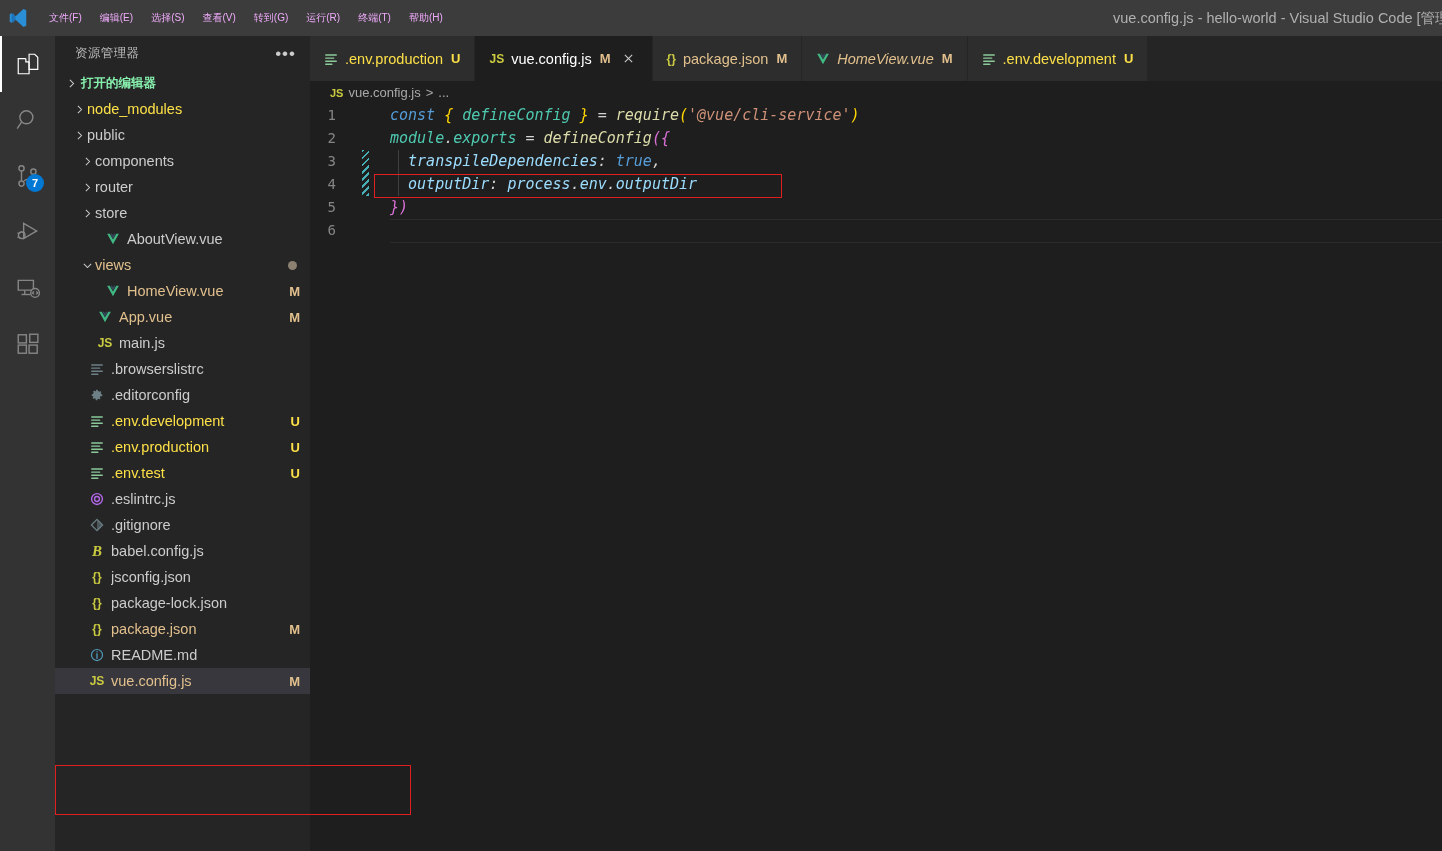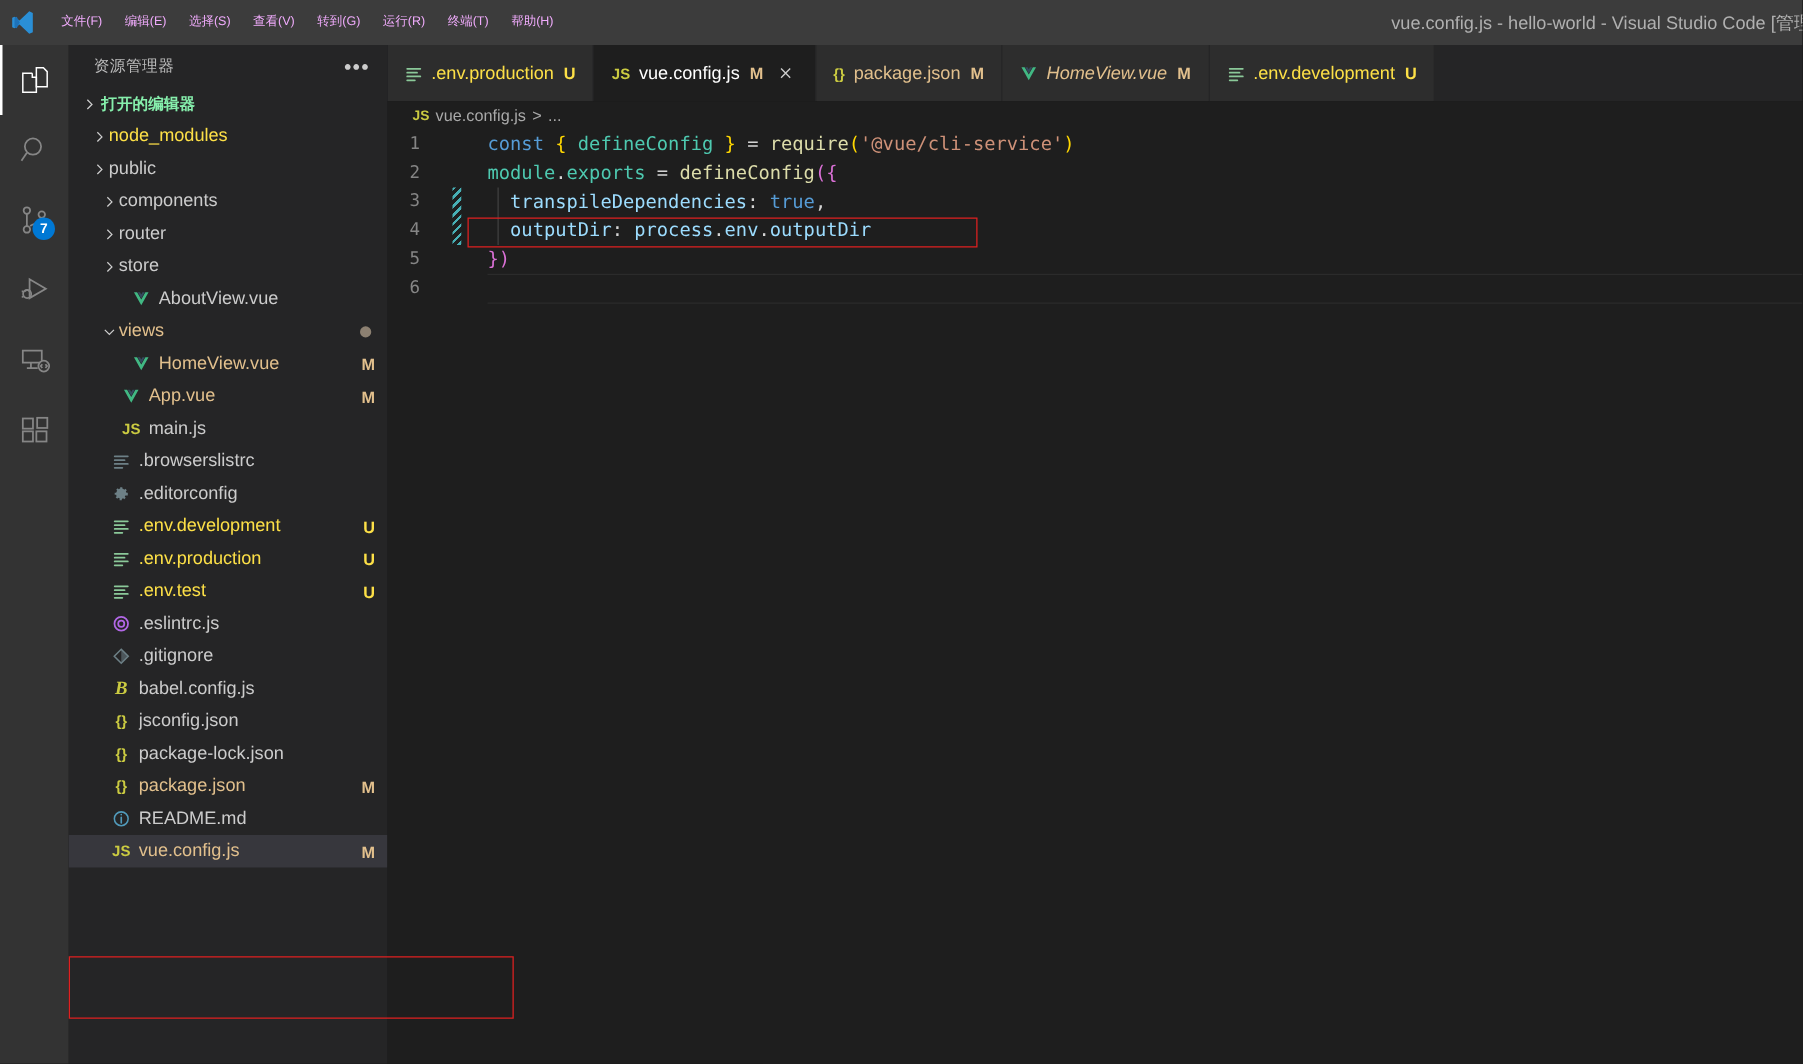--- a/index.html
+++ b/index.html
@@ -242,20 +242,21 @@
     user-select: none;
   }
   .gutter-fold {
     width: 12px; flex: 0 0 12px;
   }
   .code-text {
     flex: 1 1 auto;
     white-space: pre;
     padding-left: 20px;
     color: #d4d4d4;
+    font-style: italic;
   }
   
   .t-kw      { color: #569cd6; }
   .t-fn      { color: #dcdcaa; }
   .t-str     { color: #ce9178; }
   .t-brace-y { color: #ffd700; }
   .t-brace-p { color: #da70d6; }
   .t-prop    { color: #9cdcfe; }
   .t-obj     { color: #4ec9b0; }
   .t-punct   { color: #d4d4d4; }

